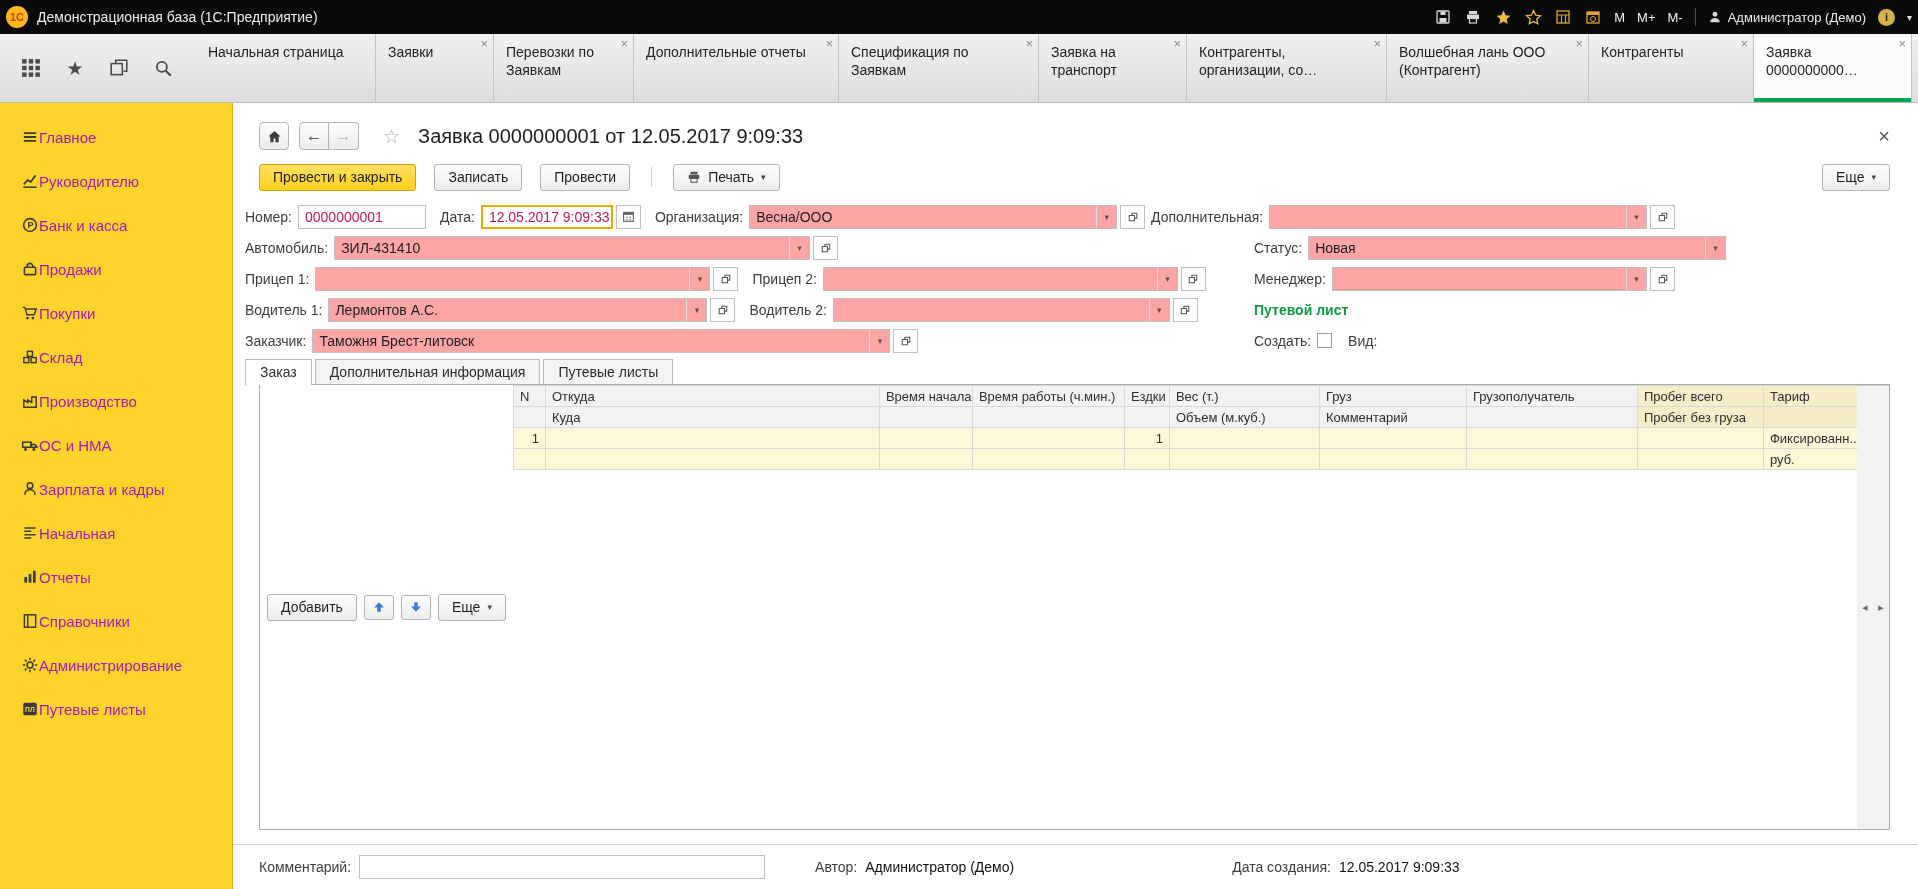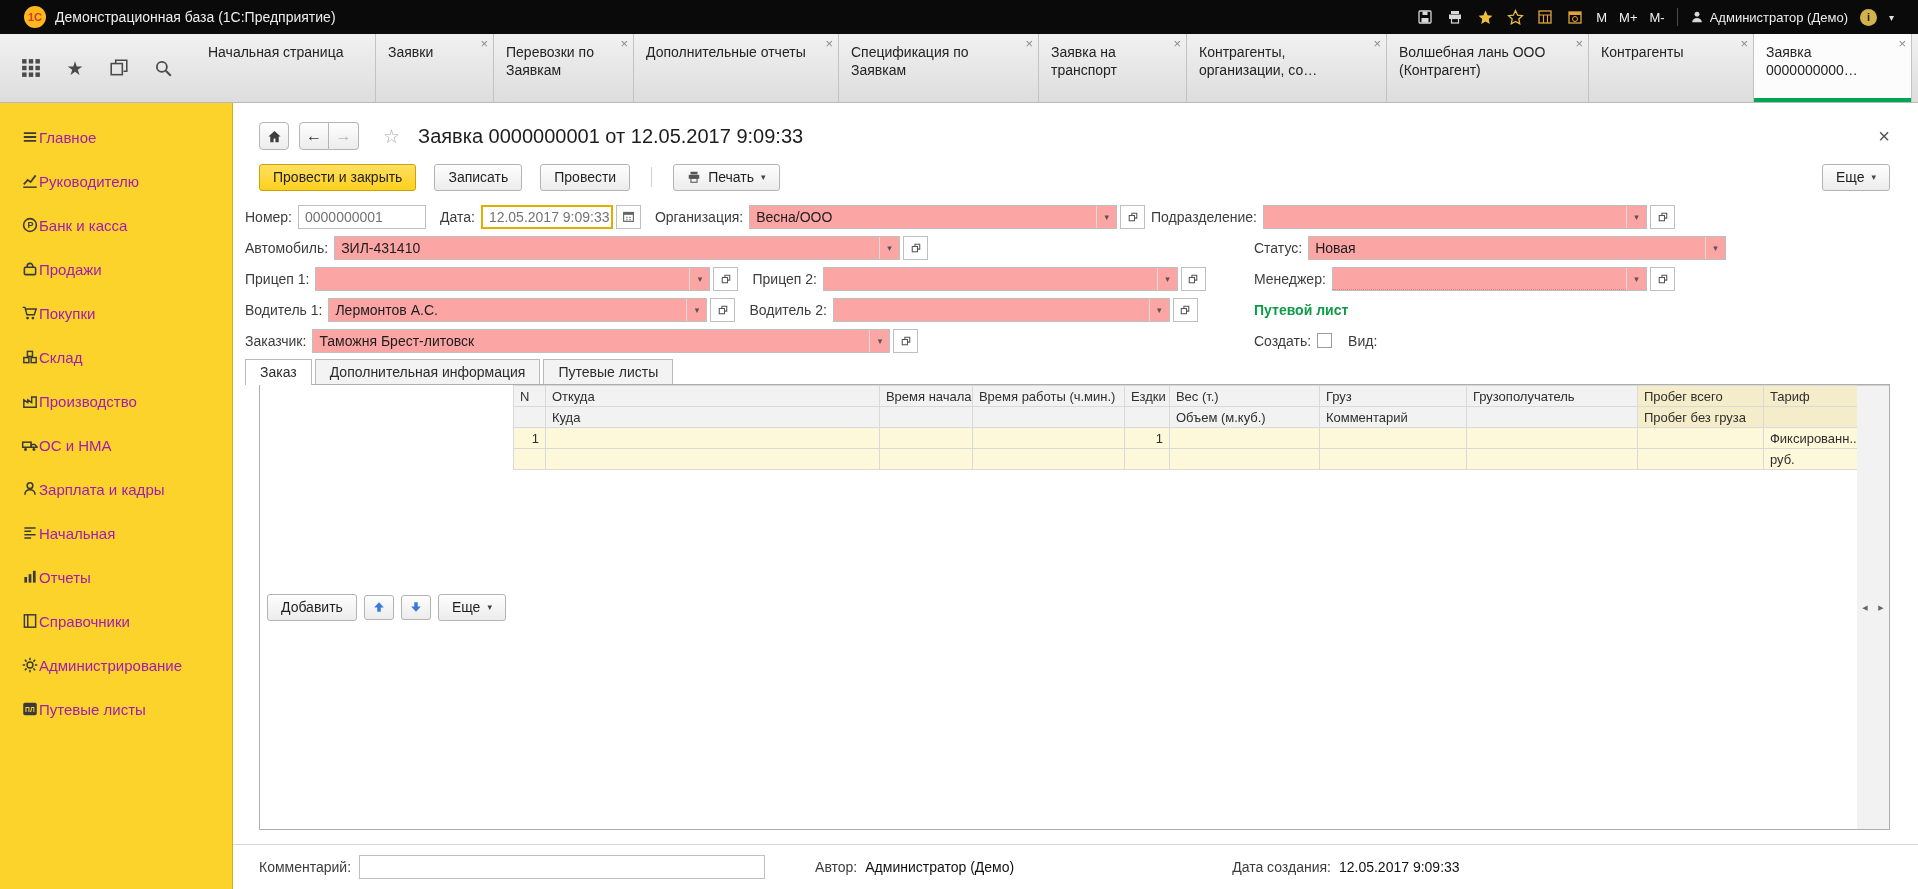--- a/index.html
+++ b/index.html
@@ -1,20 +1,20 @@
 <!DOCTYPE html>
 <html><head>
 <meta charset="utf-8">
 <style>
   * { margin:0; padding:0; box-sizing:border-box; }
   html,body { width:1918px; height:889px; overflow:hidden; font-family:"Liberation Sans", sans-serif; background:#fff; }
   .app { width:1918px; height:889px; display:flex; flex-direction:column; }
 
   
-  .titlebar { flex:0 0 34px; background:#0a0a0a; color:#eee; display:flex; align-items:center; padding:0 24px; gap:9px; font-size:14px; }
+  .titlebar { flex:0 0 34px; background:#0a0a0a; color:#eee; display:flex; align-items:center; padding:0 6px; gap:9px; font-size:14px; }
   .logo { width:22px; height:22px; border-radius:50%; background:#ffb71b; color:#d23b2e; font-weight:bold; font-size:11px; display:flex; align-items:center; justify-content:center; flex:0 0 22px; }
   .tb-right { margin-left:auto; display:flex; align-items:center; gap:12px; }
   .tb-icon { width:18px; height:18px; display:flex; align-items:center; justify-content:center; }
   .m-btn { color:#f2f2f2; font-size:13px; }
   .tb-sep { width:1px; height:18px; background:#4a4a4a; }
   .tb-user { display:flex; align-items:center; gap:6px; font-size:13px; color:#eee; }
   .info-circle { width:17px; height:17px; border-radius:50%; background:#d3b24a; color:#222; font-size:11px; font-weight:bold; display:flex; align-items:center; justify-content:center; }
   .tb-caret { color:#ddd; font-size:10px; }
 
   
@@ -51,21 +51,21 @@
   .btn.primary { background:linear-gradient(#ffdf63,#ffd11d); border-color:#cfa006; }
   .caret { font-size:9px; color:#444; }
   .vsep { width:1px; height:20px; background:#d2d2d2; margin:0 3px; }
   .btn-more { margin-left:auto; }
 
   
   .form { flex:0 0 160px; position:relative; padding:4px 28px 0 12px; font-size:14px; color:#3c3c3c; }
   .frow { position:relative; display:flex; align-items:center; height:31px; }
   .flabel { margin-right:6px; white-space:nowrap; }
   .ml14 { margin-left:14px; }
-  .input { height:24px; border:1px solid #bfbfbf; background:#fff; display:inline-flex; align-items:center; padding:0 6px; color:#737373; overflow:hidden; white-space:nowrap; }
+  .input { height:24px; border:1px solid #bfbfbf; background:#fff; display:inline-flex; align-items:center; padding:0 6px; color:#be185d; overflow:hidden; white-space:nowrap; }
   .input.hl { border:2px solid #e0ae00; }
   .combo { height:24px; border:1px solid #bfbfbf; background:#fca5a5; display:inline-flex; align-items:stretch; color:#1d1d1d; }
   .cval { flex:1; display:flex; align-items:center; padding:0 6px; overflow:hidden; white-space:nowrap; }
   .cval.req { border-bottom:1px dotted #f07878; }
   .carrow { width:20px; border-left:1px solid #dcdcdc; display:flex; align-items:center; justify-content:center; color:#555; font-size:9px; }
   .sq-btn { width:25px; height:24px; margin-left:3px; border:1px solid #bfbfbf; background:#fff; display:inline-flex; align-items:center; justify-content:center; }
   .rgroup { position:absolute; display:flex; align-items:center; height:31px; top:0; }
   .rgroup .combo { flex:1; }
   .green-title { color:#0e9b47; font-size:14px; font-weight:bold; }
   .checkbox { width:15px; height:15px; border:1px solid #9a9a9a; background:#fff; display:inline-block; }
@@ -395,37 +395,37 @@
             <span class="cval">Весна/ООО</span>
             <span class="carrow">▾</span>
           </span>
           <span class="sq-btn">
             <svg width="12" height="12" viewBox="0 0 16 16">
                 <rect x="3" y="6" width="7" height="7" fill="none" stroke="#555" stroke-width="1.4"></rect>
                 <path d="M6.5 6V3H13v6.5h-3" fill="none" stroke="#555" stroke-width="1.4"></path>
               </svg>
           </span>
           <span class="rgroup" style="left:906px;width:524px">
-            <span class="flabel">Подразделение:</span>
+            <span class="flabel">Дополнительная:</span>
             <span class="combo">
               <span class="cval"></span>
               <span class="carrow">▾</span>
             </span>
             <span class="sq-btn">
               <svg width="12" height="12" viewBox="0 0 16 16">
                   <rect x="3" y="6" width="7" height="7" fill="none" stroke="#555" stroke-width="1.4"></rect>
                   <path d="M6.5 6V3H13v6.5h-3" fill="none" stroke="#555" stroke-width="1.4"></path>
                 </svg>
             </span>
           </span>
         </div>
 
         <div class="frow">
           <span class="flabel">Автомобиль:</span>
-          <span class="combo" style="width:566px">
+          <span class="combo" style="width:476px">
             <span class="cval">ЗИЛ-431410</span>
             <span class="carrow">▾</span>
           </span>
           <span class="sq-btn">
             <svg width="12" height="12" viewBox="0 0 16 16">
                 <rect x="3" y="6" width="7" height="7" fill="none" stroke="#555" stroke-width="1.4"></rect>
                 <path d="M6.5 6V3H13v6.5h-3" fill="none" stroke="#555" stroke-width="1.4"></path>
               </svg>
           </span>
           <span class="rgroup" style="left:1009px;width:472px">

